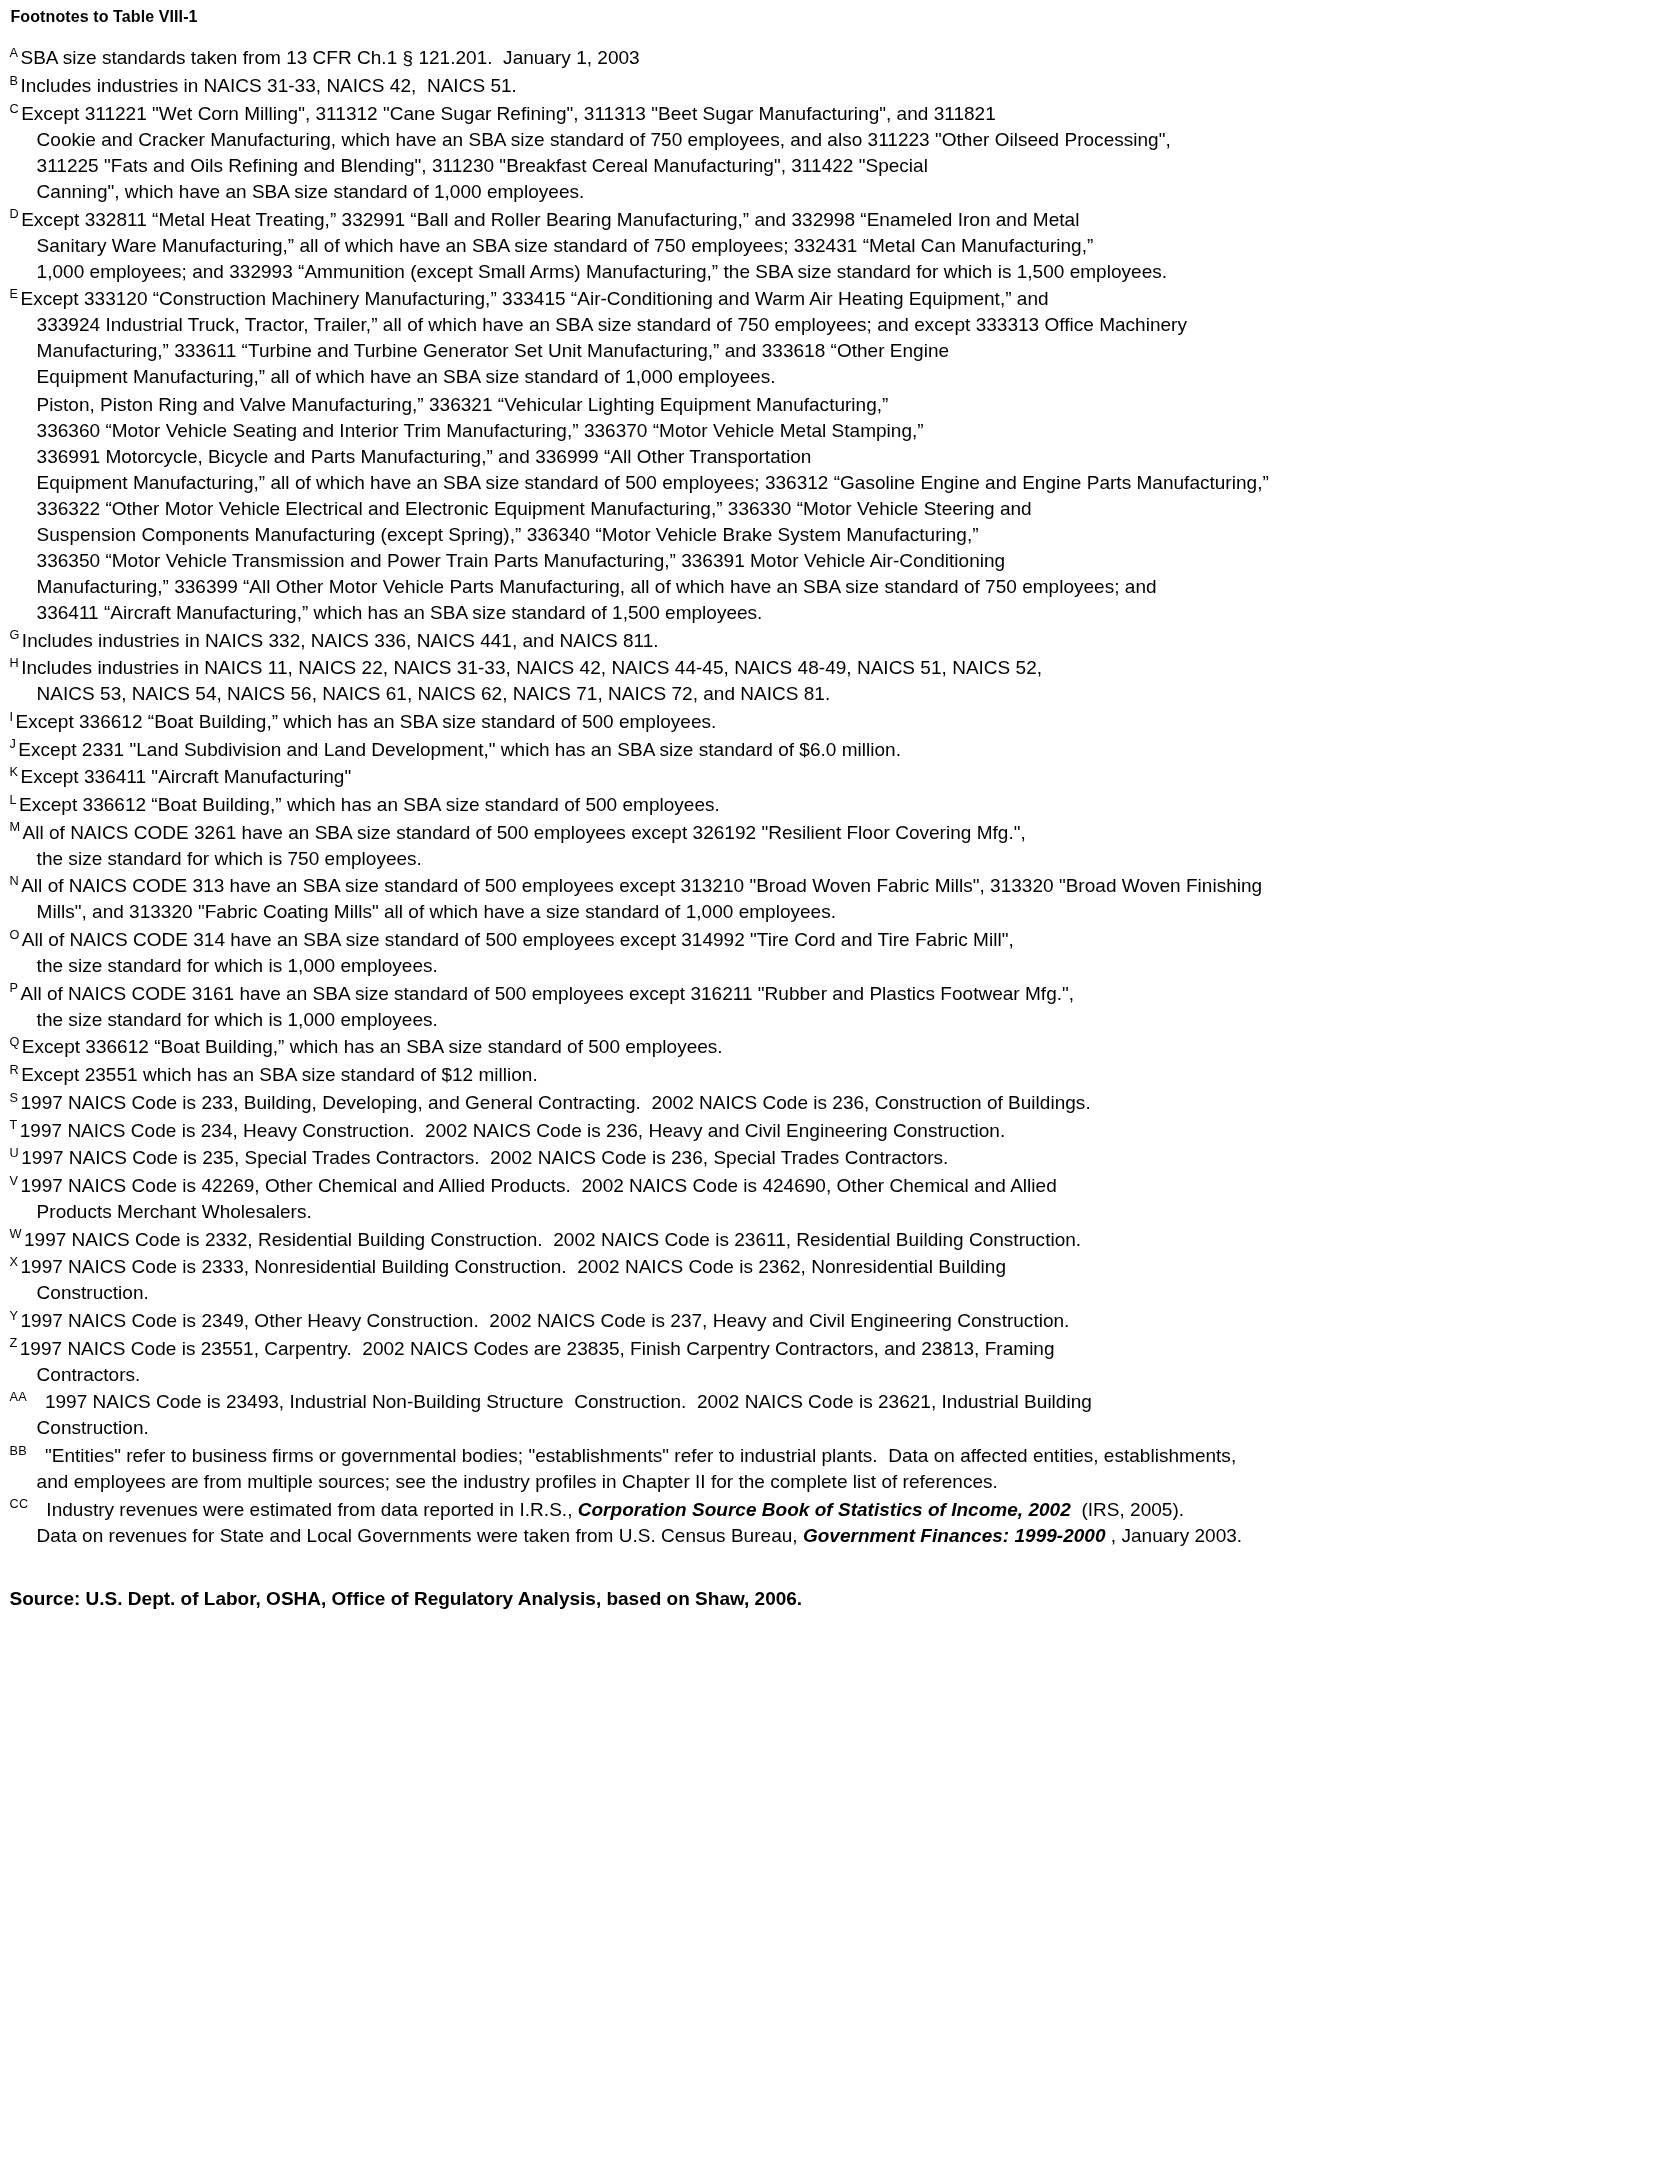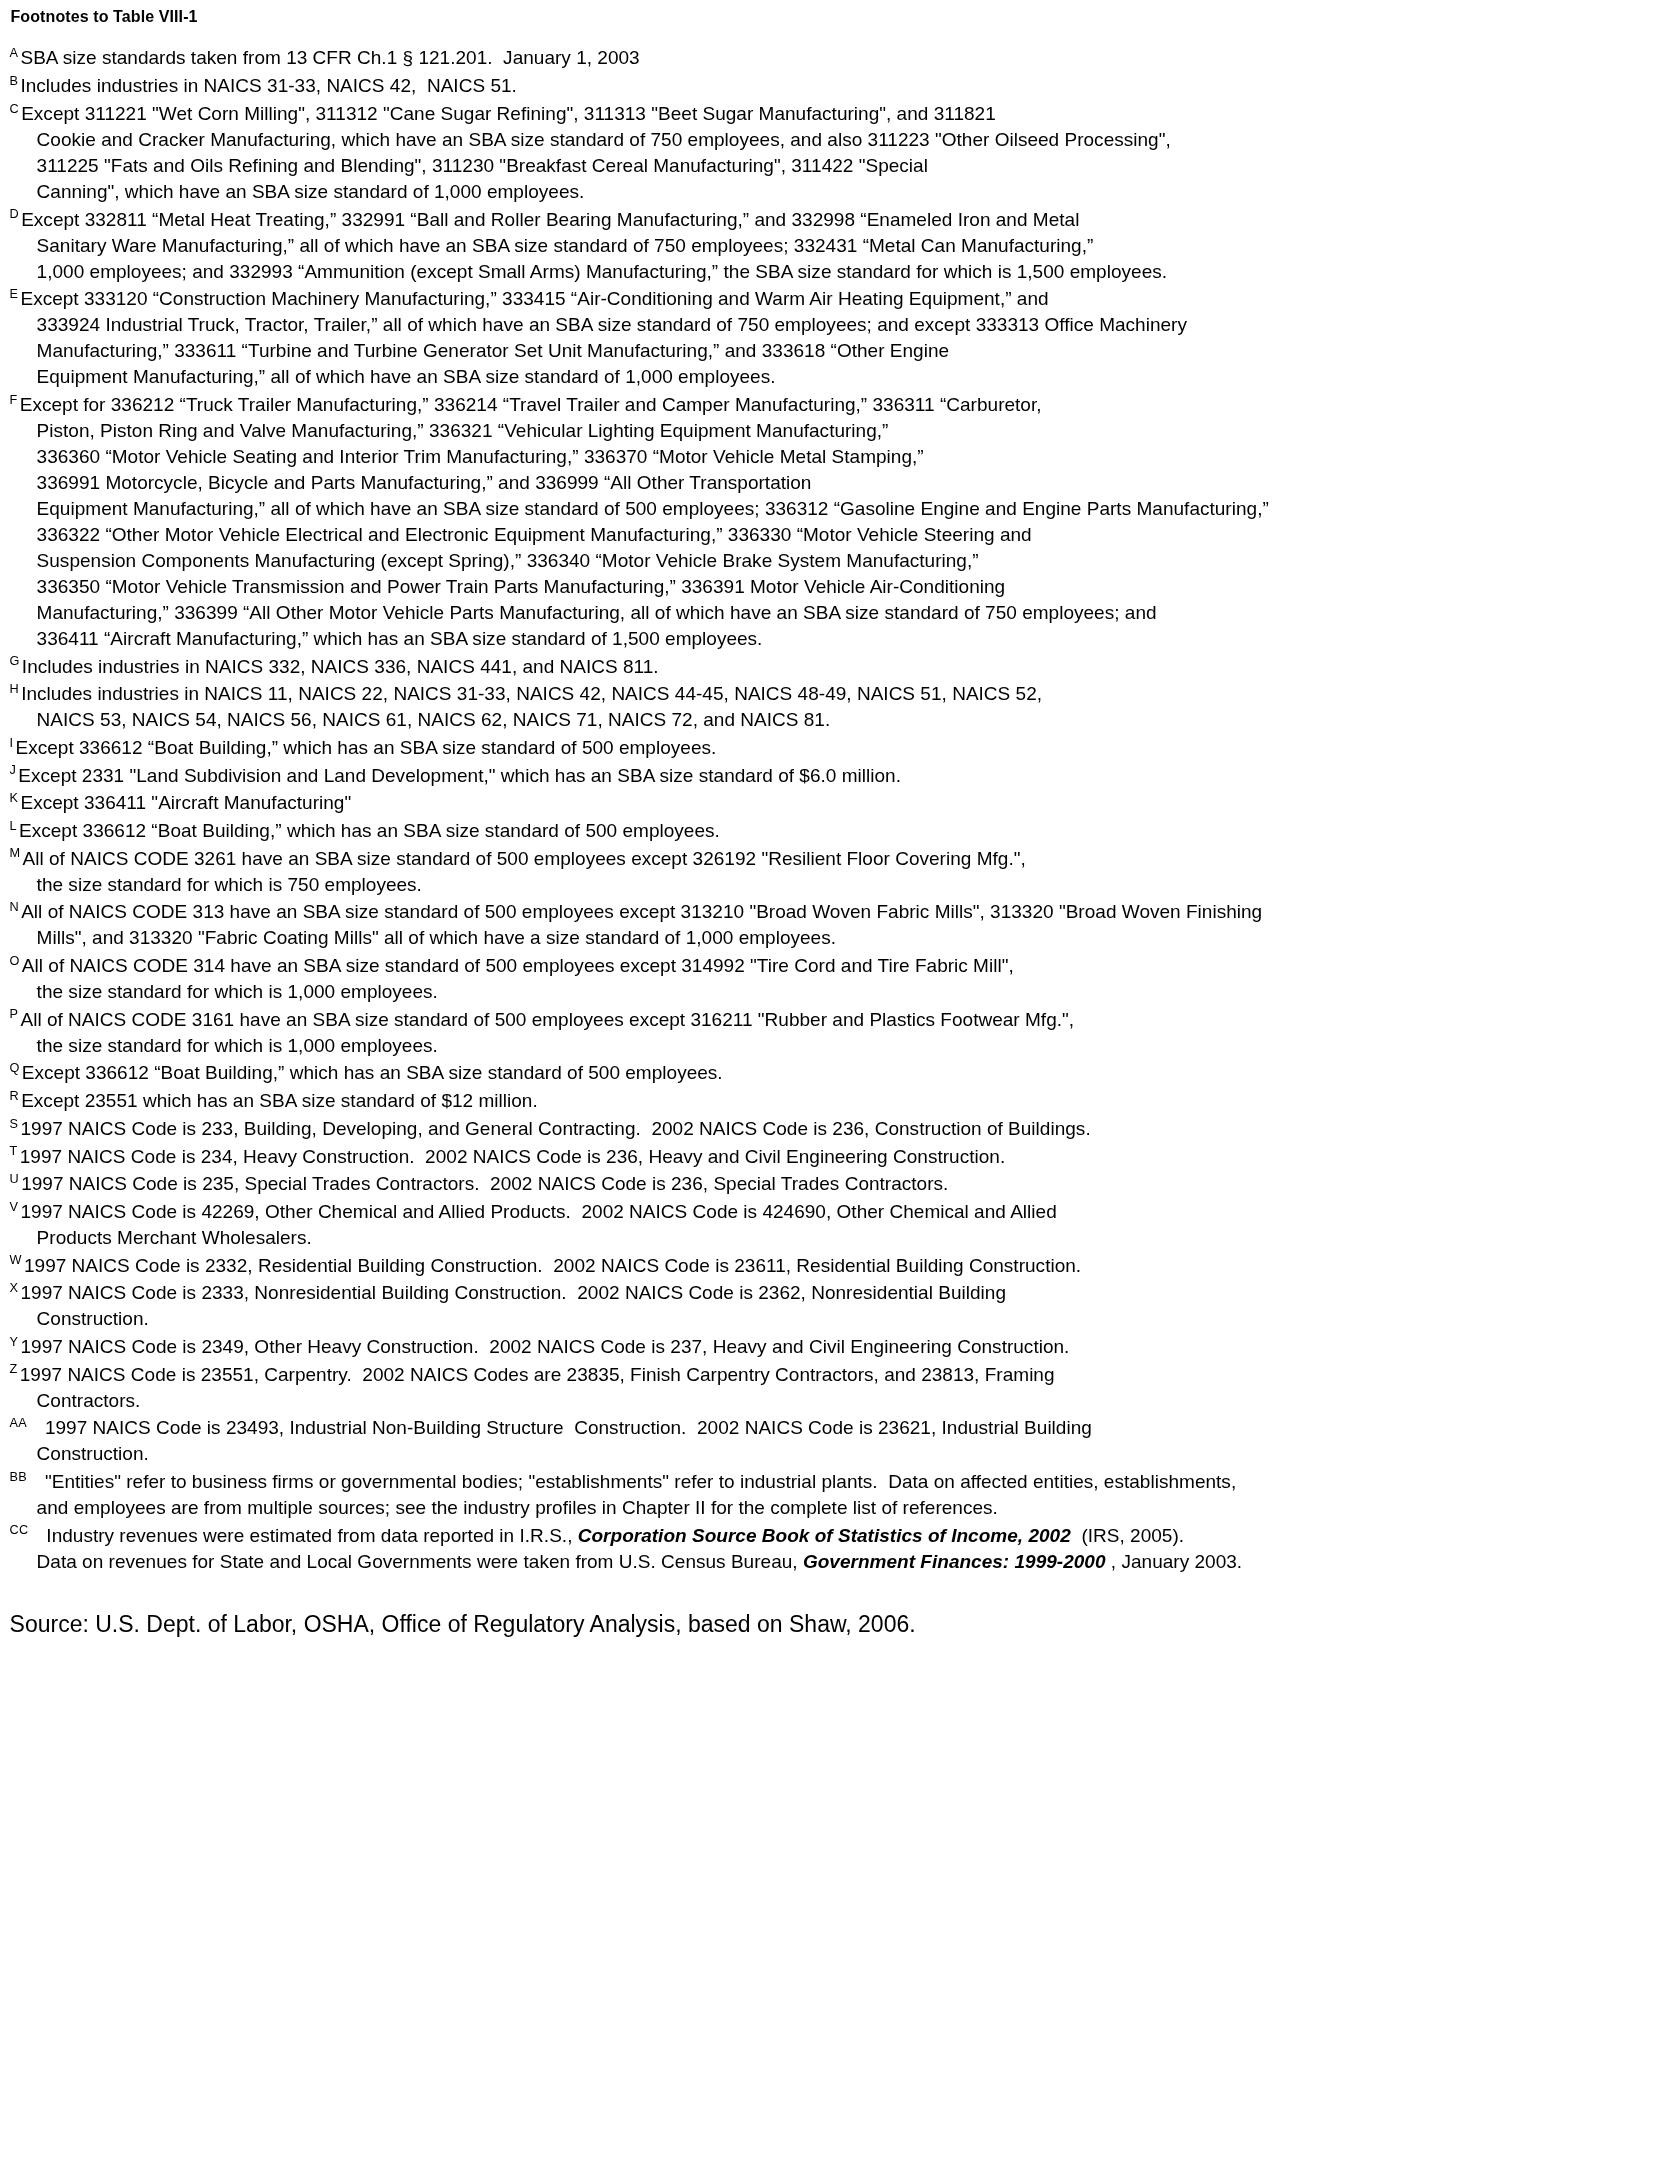--- a/index.html
+++ b/index.html
@@ -57,24 +57,25 @@
   }
   .marker.wide {
     margin-right: 18px;
   }
   .ital-bold {
     font-style: italic;
     font-weight: bold;
   }
   .source-line {
     display: block;
-    font-size: 23px;
+    font-size: 19px;
     line-height: 25px;
     white-space: pre;
     margin-top: 37px;
+    font-weight: bold;
   }
 </style>
 </head>
 <body>
 
 <div id="page">
 
   <h1 class="doc-title">Footnotes to Table VIII-1</h1>
 
   <div class="notes" id="notes-container">
@@ -95,21 +96,20 @@
         <div class="note-line cont"><span>Sanitary Ware Manufacturing,” all of which have an SBA size standard of 750 employees; 332431 “Metal Can Manufacturing,”</span></div>
         <div class="note-line cont"><span>1,000 employees; and 332993 “Ammunition (except Small Arms) Manufacturing,” the SBA size standard for which is 1,500 employees.</span></div>
       </div>
       <div class="note">
         <div class="note-line first"><span class="marker">E</span><span>Except 333120 “Construction Machinery Manufacturing,” 333415 “Air-Conditioning and Warm Air Heating Equipment,” and</span></div>
         <div class="note-line cont"><span>333924 Industrial Truck, Tractor, Trailer,” all of which have an SBA size standard of 750 employees; and except 333313 Office Machinery</span></div>
         <div class="note-line cont"><span>Manufacturing,” 333611 “Turbine and Turbine Generator Set Unit Manufacturing,” and 333618 “Other Engine</span></div>
         <div class="note-line cont"><span>Equipment Manufacturing,” all of which have an SBA size standard of 1,000 employees.</span></div>
       </div>
       <div class="note">
-        <div class="note-line first"><span class="marker">F</span><span>Except for 336212 “Truck Trailer Manufacturing,” 336214 “Travel Trailer and Camper Manufacturing,” 336311 “Carburetor,</span></div>
         <div class="note-line cont"><span>Piston, Piston Ring and Valve Manufacturing,” 336321 “Vehicular Lighting Equipment Manufacturing,”</span></div>
         <div class="note-line cont"><span>336360 “Motor Vehicle Seating and Interior Trim Manufacturing,” 336370 “Motor Vehicle Metal Stamping,”</span></div>
         <div class="note-line cont"><span>336991 Motorcycle, Bicycle and Parts Manufacturing,” and 336999 “All Other Transportation</span></div>
         <div class="note-line cont"><span>Equipment Manufacturing,” all of which have an SBA size standard of 500 employees; 336312 “Gasoline Engine and Engine Parts Manufacturing,”</span></div>
         <div class="note-line cont"><span>336322 “Other Motor Vehicle Electrical and Electronic Equipment Manufacturing,” 336330 “Motor Vehicle Steering and</span></div>
         <div class="note-line cont"><span>Suspension Components Manufacturing (except Spring),” 336340 “Motor Vehicle Brake System Manufacturing,”</span></div>
         <div class="note-line cont"><span>336350 “Motor Vehicle Transmission and Power Train Parts Manufacturing,” 336391 Motor Vehicle Air-Conditioning</span></div>
         <div class="note-line cont"><span>Manufacturing,” 336399 “All Other Motor Vehicle Parts Manufacturing, all of which have an SBA size standard of 750 employees; and</span></div>
         <div class="note-line cont"><span>336411 “Aircraft Manufacturing,” which has an SBA size standard of 1,500 employees.</span></div>
       </div>

